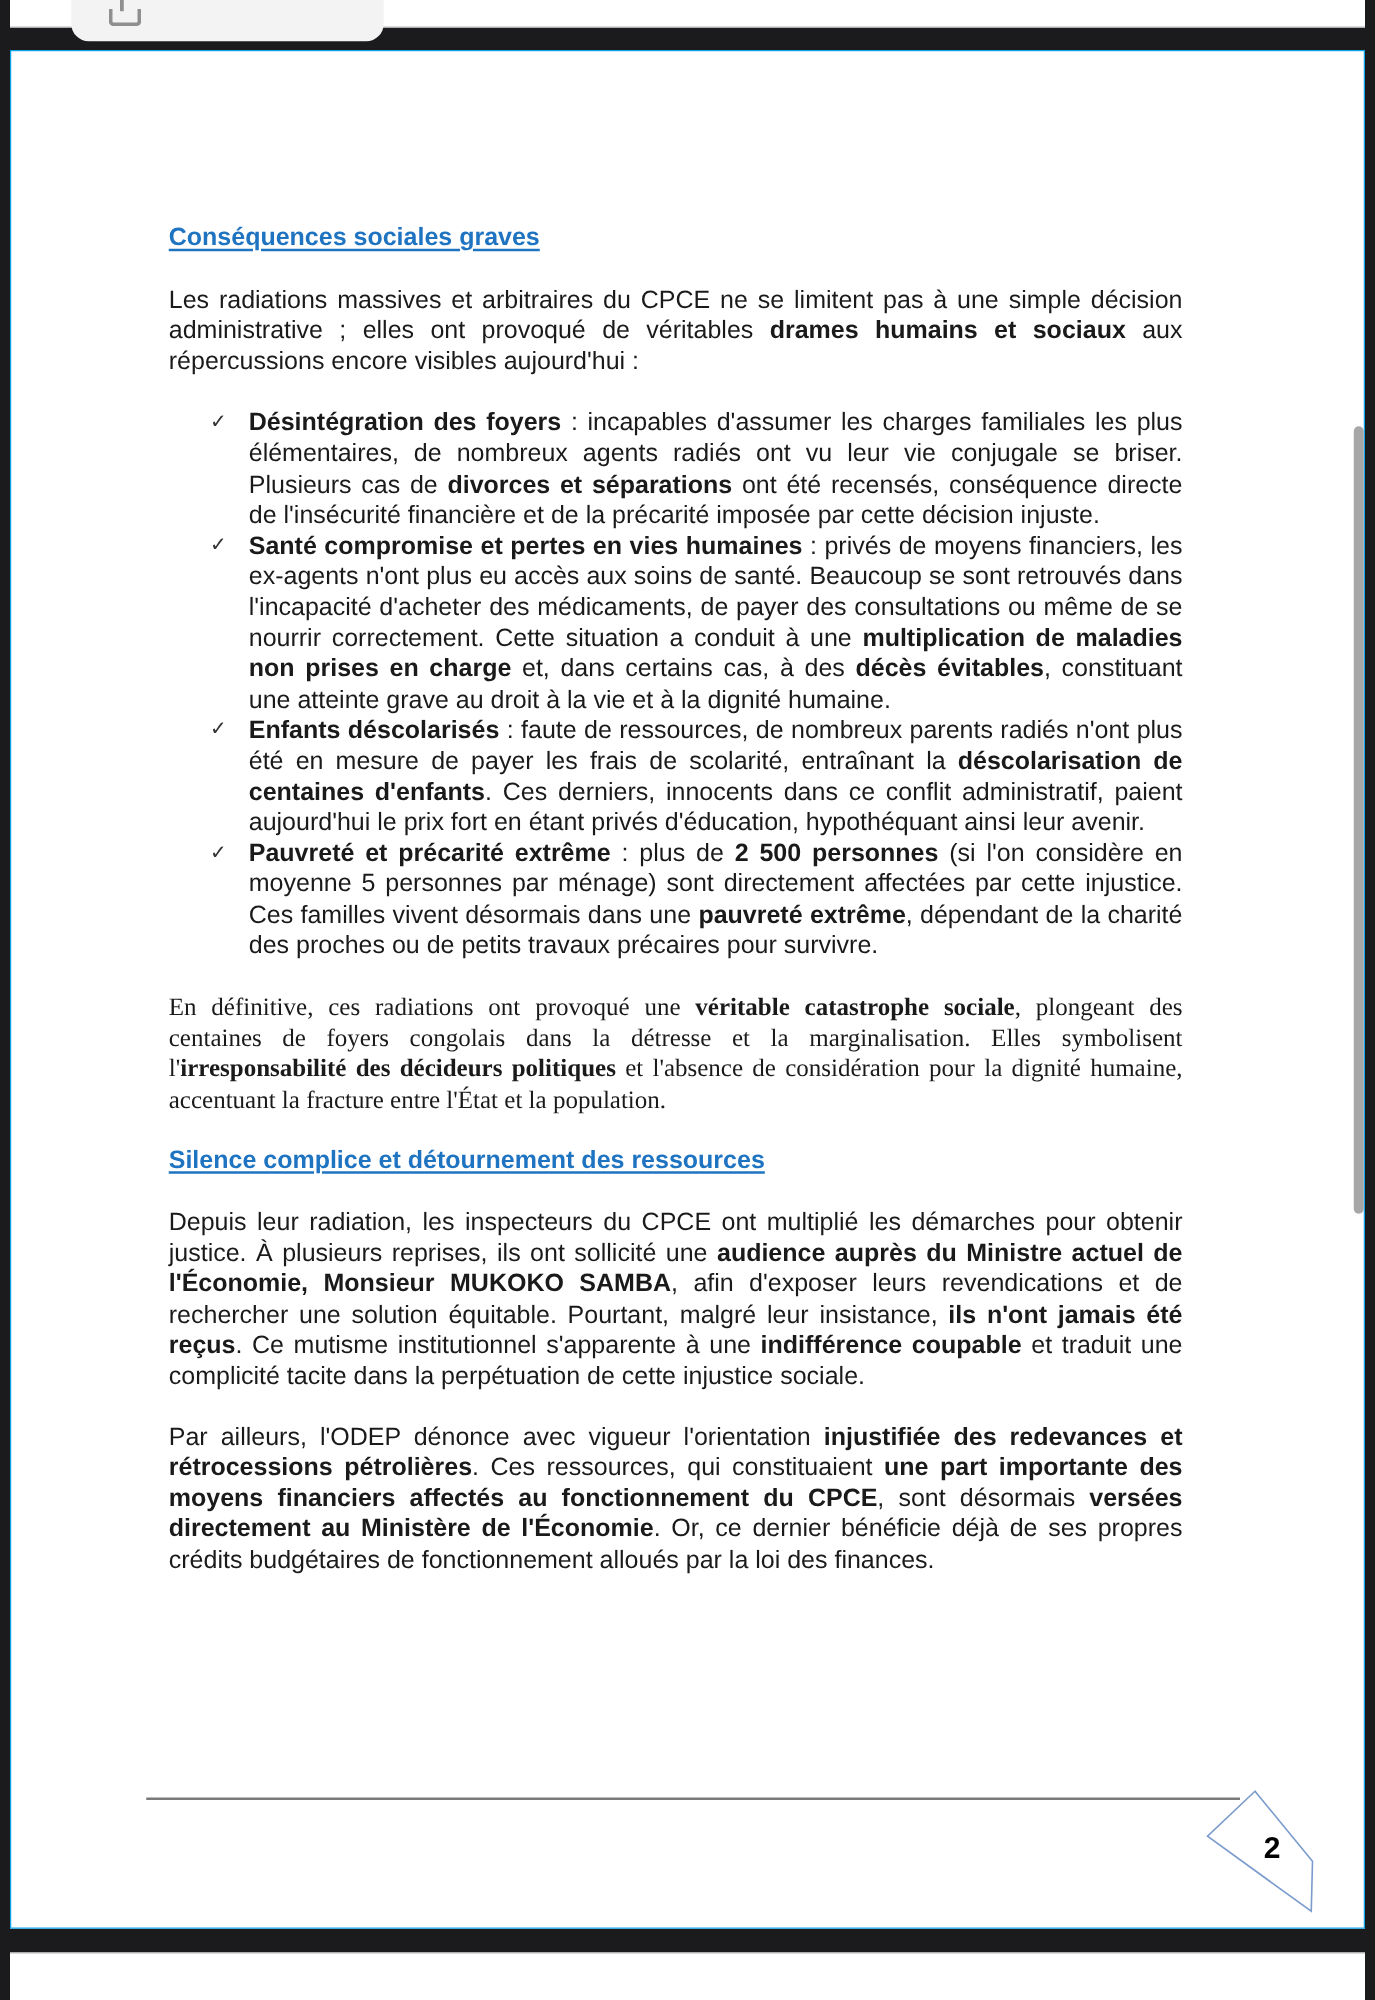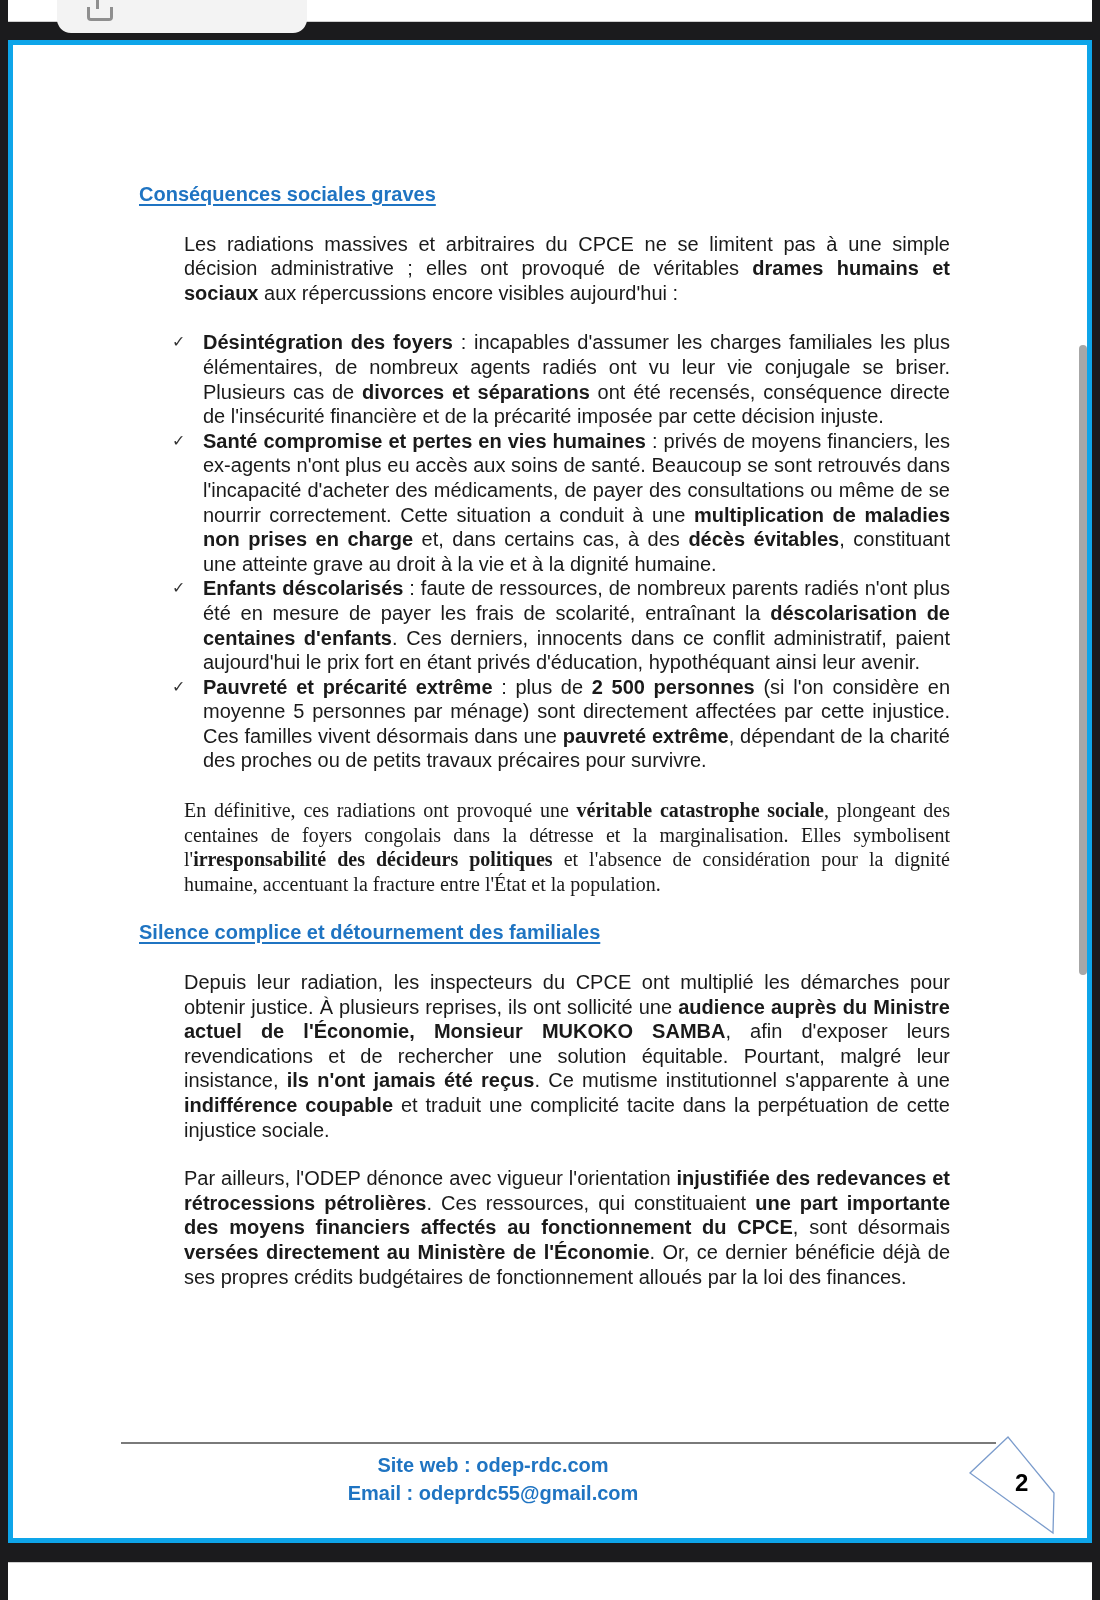--- a/index.html
+++ b/index.html
@@ -22,42 +22,42 @@
   .page-indicator .doc-icon::after {
     content: ""; position: absolute; left: 6px; top: -8px; width: 3px; height: 10px; background: #8f8f8f;
   }
   .page-indicator .label {
     font-size: 28px; font-weight: bold; color: #8f8f8f; line-height: 1; letter-spacing: 2px;
     height: 10px; overflow: hidden; display: flex; align-items: flex-end;
   }
 
   .page {
     position: absolute; left: 8px; top: 40px; width: 1084px; height: 1503px;
-    background: #ffffff; border: 5px solid #0ea5e9;
+    background: #ffffff; border: 1px solid #0ea5e9;
   }
   .page-next {
     position: absolute; left: 8px; top: 1562px; width: 1084px; height: 40px;
     background: #ffffff; border-top: 1px solid #cfcfcf;
   }
 
   .scrollbar {
     position: absolute; right: 0px; top: 300px; width: 8px; height: 630px;
     background: #a7a7a7; border-radius: 4px;
   }
 
   .content {
     position: absolute; left: 126px; top: 137px; width: 811px;
     color: #1a1a1a; font-size: 20px; line-height: 24.6px;
   }
   .heading {
     color: #1f74c2; font-weight: bold; font-size: 20px; text-decoration: underline;
     text-underline-offset: 3px; display: inline-block;
   }
   .h1 { margin-top: 0; }
-  p { text-align: justify; margin-left: 45px; }
+  p { text-align: justify; }
   .p-intro { margin-top: 25px; }
   b { font-weight: bold; }
 
   ul.checks { list-style: none; margin-top: 25px; margin-left: 33px; }
   ul.checks li { position: relative; padding-left: 31px; text-align: justify; }
   ul.checks li .check {
     position: absolute; left: 0; top: 0; font-size: 16px; color: #333;
   }
 
   .p-def { margin-top: 25px; font-family: Liberation Serif, serif; }
@@ -94,30 +94,26 @@
 
     <ul class="checks">
       <li><span class="check">✓</span><span class="rich"><b>Désintégration des foyers</b><span> : incapables d'assumer les charges familiales les plus élémentaires, de nombreux agents radiés ont vu leur vie conjugale se briser. Plusieurs cas de </span><b>divorces et séparations</b><span> ont été recensés, conséquence directe de l'insécurité financière et de la précarité imposée par cette décision injuste.</span></span></li>
       <li><span class="check">✓</span><span class="rich"><b>Santé compromise et pertes en vies humaines</b><span> : privés de moyens financiers, les ex-agents n'ont plus eu accès aux soins de santé. Beaucoup se sont retrouvés dans l'incapacité d'acheter des médicaments, de payer des consultations ou même de se nourrir correctement. Cette situation a conduit à une </span><b>multiplication de maladies non prises en charge</b><span> et, dans certains cas, à des </span><b>décès évitables</b><span>, constituant une atteinte grave au droit à la vie et à la dignité humaine.</span></span></li>
       <li><span class="check">✓</span><span class="rich"><b>Enfants déscolarisés</b><span> : faute de ressources, de nombreux parents radiés n'ont plus été en mesure de payer les frais de scolarité, entraînant la </span><b>déscolarisation de centaines d'enfants</b><span>. Ces derniers, innocents dans ce conflit administratif, paient aujourd'hui le prix fort en étant privés d'éducation, hypothéquant ainsi leur avenir.</span></span></li>
       <li><span class="check">✓</span><span class="rich"><b>Pauvreté et précarité extrême</b><span> : plus de </span><b>2 500 personnes</b><span> (si l'on considère en moyenne 5 personnes par ménage) sont directement affectées par cette injustice. Ces familles vivent désormais dans une </span><b>pauvreté extrême</b><span>, dépendant de la charité des proches ou de petits travaux précaires pour survivre.</span></span></li>
     </ul>
 
     <p class="p-def rich"><span>En définitive, ces radiations ont provoqué une </span><b>véritable catastrophe sociale</b><span>, plongeant des centaines de foyers congolais dans la détresse et la marginalisation. Elles symbolisent l'</span><b>irresponsabilité des décideurs politiques</b><span> et l'absence de considération pour la dignité humaine, accentuant la fracture entre l'État et la population.</span></p>
 
-    <div class="heading h2">Silence complice et détournement des familiales</div>
+    <div class="heading h2">Silence complice et détournement des ressources</div>
     <p class="p-silence rich"><span>Depuis leur radiation, les inspecteurs du CPCE ont multiplié les démarches pour obtenir justice. À plusieurs reprises, ils ont sollicité une </span><b>audience auprès du Ministre actuel de l'Économie, Monsieur MUKOKO SAMBA</b><span>, afin d'exposer leurs revendications et de rechercher une solution équitable. Pourtant, malgré leur insistance, </span><b>ils n'ont jamais été reçus</b><span>. Ce mutisme institutionnel s'apparente à une </span><b>indifférence coupable</b><span> et traduit une complicité tacite dans la perpétuation de cette injustice sociale.</span></p>
     <p class="p-odep rich"><span>Par ailleurs, l'ODEP dénonce avec vigueur l'orientation </span><b>injustifiée des redevances et rétrocessions pétrolières</b><span>. Ces ressources, qui constituaient </span><b>une part importante des moyens financiers affectés au fonctionnement du CPCE</b><span>, sont désormais </span><b>versées directement au Ministère de l'Économie</b><span>. Or, ce dernier bénéficie déjà de ses propres crédits budgétaires de fonctionnement alloués par la loi des finances.</span></p>
   </div>
 
   <div class="footer-line"></div>
-  <div class="footer-text">
-    <div>Site web : odep-rdc.com</div>
-    <div>Email : odeprdc55@gmail.com</div>
-  </div>
   <svg class="page-badge" viewBox="0 0 100 100">
     <polygon points="40,2 2,38 85,98 86,58" fill="#ffffff" stroke="#7b9ccc" stroke-width="1.3"></polygon>
   </svg>
   <div class="page-num">2</div>
 
   <div class="scrollbar"></div>
 </div>
 
 <div class="page-next"></div>
 

